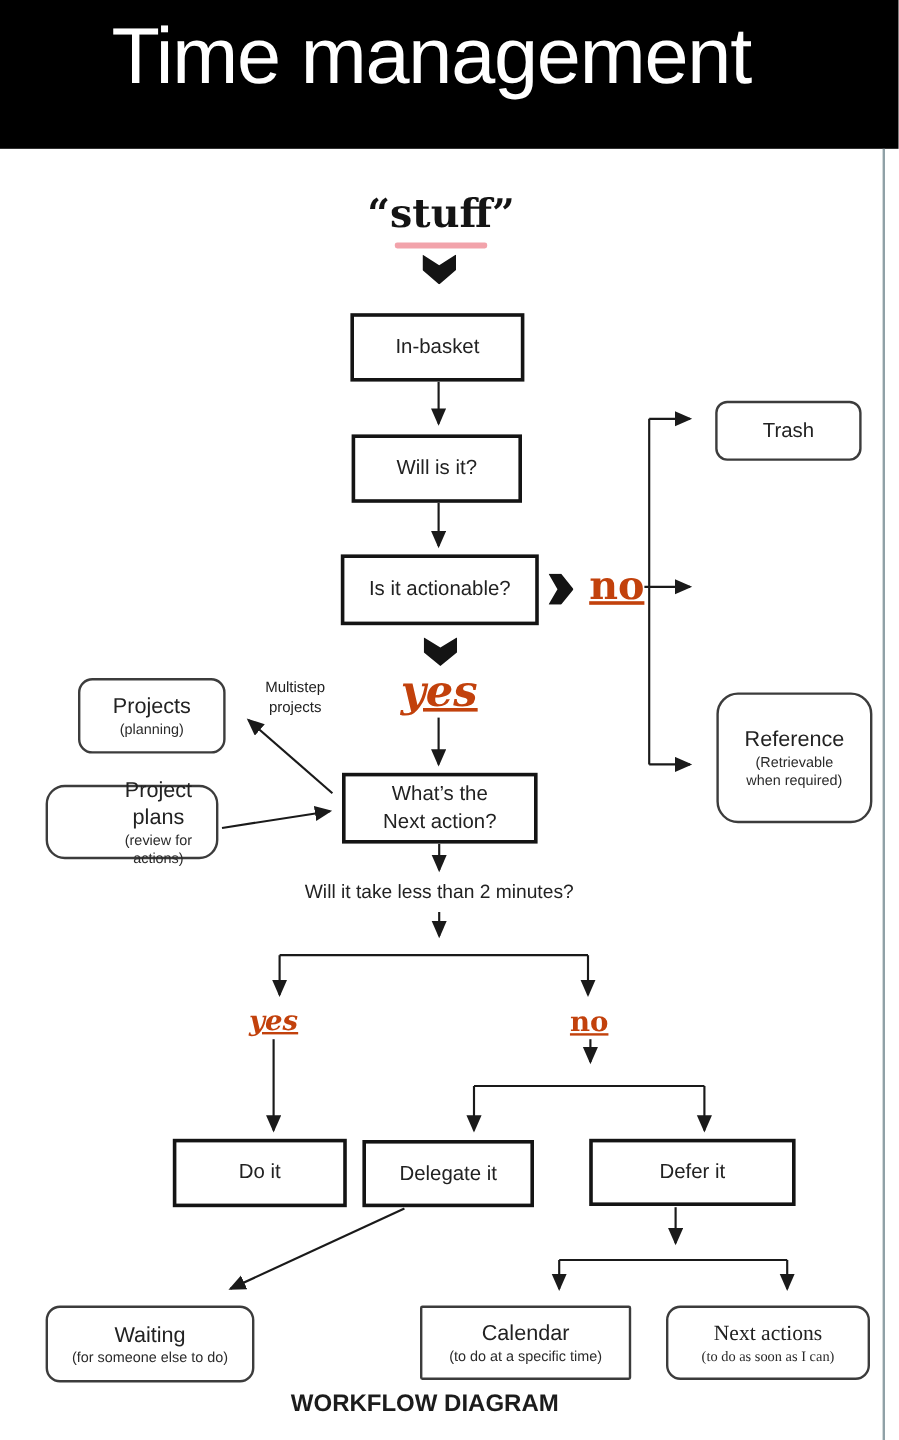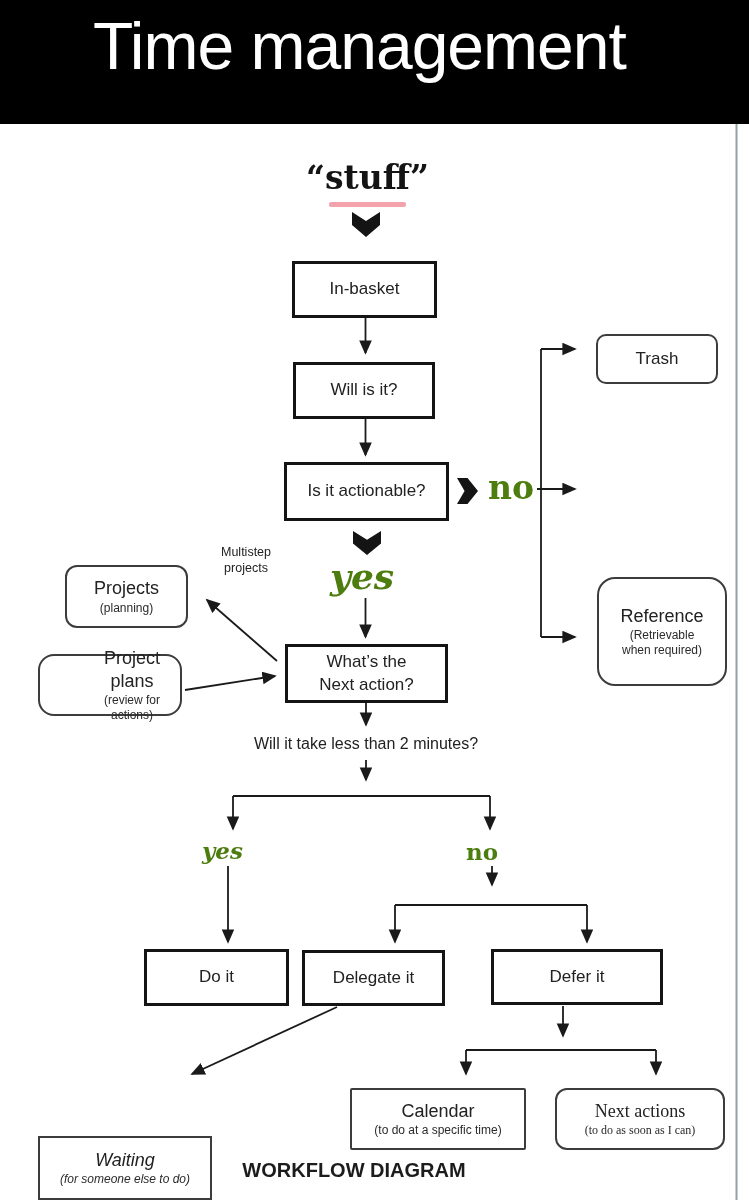--- a/index.html
+++ b/index.html
@@ -23,21 +23,21 @@
   
   .round{
     position:absolute;background:#fff;border:2px solid #3c3c3c;border-radius:14px;
     display:flex;flex-direction:column;align-items:center;justify-content:center;
     text-align:center;font-size:18px;line-height:1.25;color:#222;box-sizing:border-box;
   }
   .round .sub{font-size:12px;line-height:1.25;margin-top:1px;color:#2a2a2a;}
   .r18{border-radius:18px;}
   
   .serifword{position:absolute;font-family:"DejaVu Serif","Liberation Serif",serif;
-    font-weight:700;color:#4d7c0f;text-align:left;}
+    font-weight:700;color:#c2410c;text-align:center;text-decoration:underline;}
   .ital{font-style:italic;}
   
   .stuff{position:absolute;left:275px;top:158px;width:185px;text-align:center;
     font-family:"DejaVu Serif","Liberation Serif",serif;font-weight:700;font-size:33px;color:#141414;}
   .stuff-underline{position:absolute;left:329px;top:202px;width:77px;height:5px;border-radius:2px;}
   
   .chev-down{position:absolute;background:#141414;
     clip-path:polygon(0% 0%,50% 36%,100% 0%,100% 52%,50% 100%,0% 52%);}
   .chev-right{position:absolute;background:#141414;
     clip-path:polygon(0% 0%,50% 0%,100% 50%,50% 100%,0% 100%,36% 50%);}
@@ -132,21 +132,21 @@
     <span>Trash</span>
   </div>
 
 
   <div class="round r18" style="left:597px;top:577px;width:130px;height:109px;font-size:18px;">
     <span>Reference</span>
     <span class="sub">(Retrievable</span>
     <span class="sub" style="margin-top:0;">when required)</span>
   </div>
 
-  <div class="plain small-note" style="left:205px;top:544px;width:82px;">
+  <div class="plain small-note" style="left:205px;top:565px;width:82px;">
     <span>Multistep</span><br>
     <span>projects</span>
   </div>
 
   <div class="round" style="left:65px;top:565px;width:123px;height:63px;border-radius:12px;">
     <span>Projects</span>
     <span class="sub">(planning)</span>
   </div>
 
   <div class="round" style="left:38px;top:654px;width:144px;height:62px;border-radius:16px;padding-left:44px;">
@@ -167,21 +167,21 @@
   <div class="rect" style="left:144px;top:949px;width:145px;height:57px;">
     <span>Do it</span>
   </div>
   <div class="rect" style="left:302px;top:950px;width:143px;height:56px;">
     <span>Delegate it</span>
   </div>
   <div class="rect" style="left:491px;top:949px;width:172px;height:56px;">
     <span>Defer it</span>
   </div>
 
-  <div class="round" style="left:38px;top:1136px;width:174px;height:64px;border-radius:0;font-style:italic;">
+  <div class="round" style="left:38px;top:1088px;width:174px;height:64px;border-radius:12px;">
     <span>Waiting</span>
     <span class="sub">(for someone else to do)</span>
   </div>
   <div class="round" style="left:350px;top:1088px;width:176px;height:62px;border-radius:2px;">
     <span>Calendar</span>
     <span class="sub">(to do at a specific time)</span>
   </div>
   <div class="round" style="left:555px;top:1088px;width:170px;height:62px;border-radius:12px;font-family:Liberation Serif, serif;">
     <span>Next actions</span>
     <span class="sub">(to do as soon as I can)</span>

